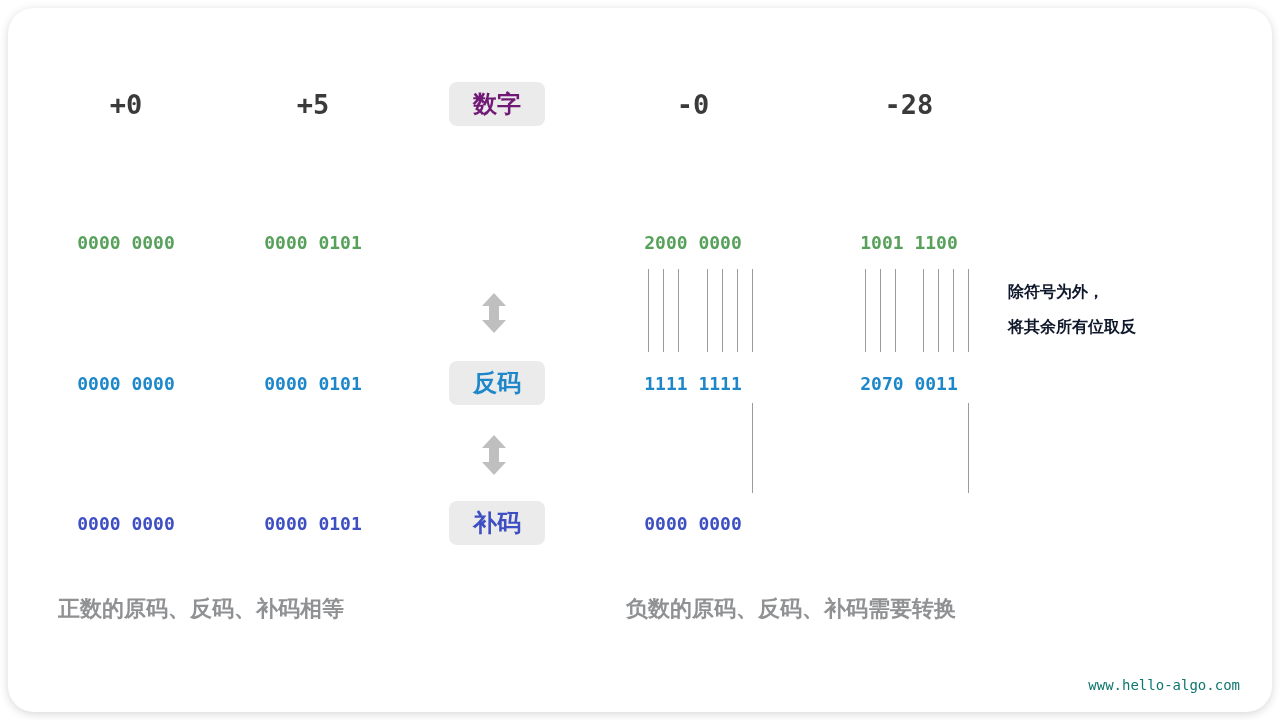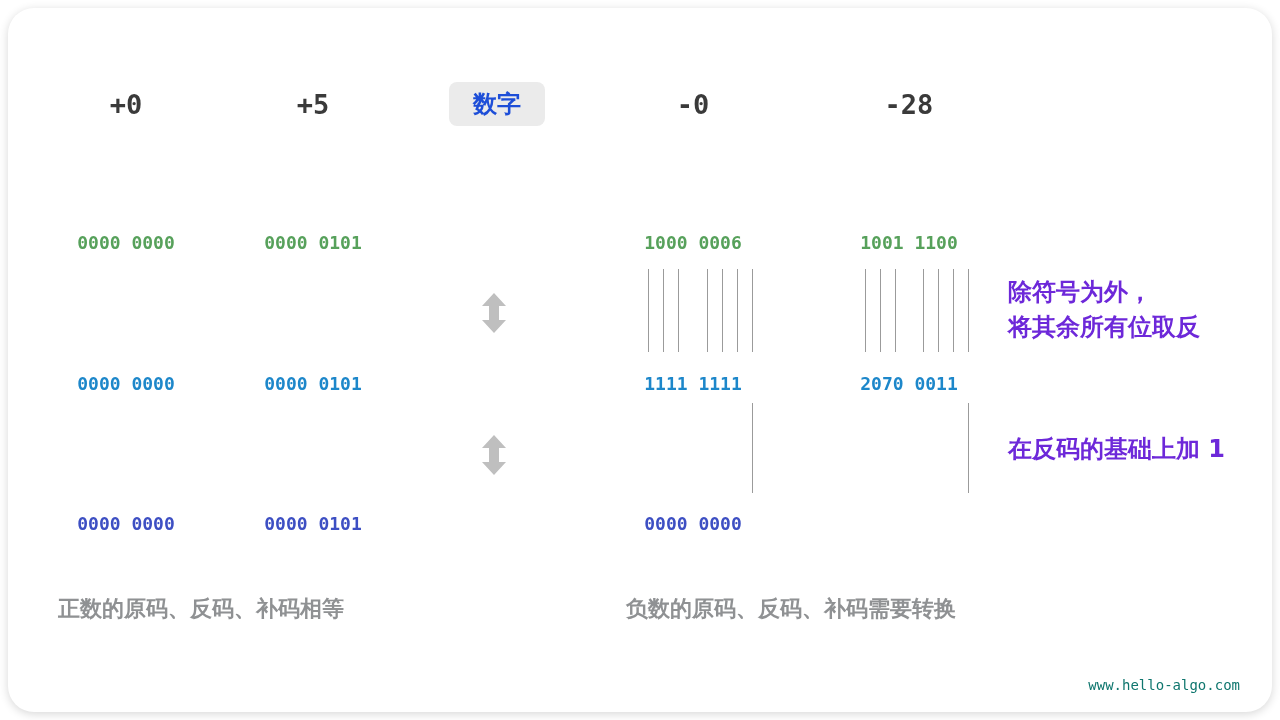--- a/index.html
+++ b/index.html
@@ -6,52 +6,52 @@
   .stage{position:relative;width:1280px;height:720px;background:#ffffff;overflow:hidden;
          font-family:"DejaVu Sans","Liberation Sans",sans-serif;}
   .card{position:absolute;left:8px;top:8px;width:1264px;height:704px;background:#ffffff;
         border-radius:26px;box-shadow:0 2px 10px rgba(0,0,0,0.16);}
   .abs{position:absolute;transform:translate(-50%,-50%);white-space:pre;}
   .mono{font-family:"DejaVu Sans Mono","Liberation Mono",monospace;}
   .hdr{font-size:27px;font-weight:bold;color:#3a3a3a;}
   .bin{font-size:18px;font-weight:bold;letter-spacing:0;}
   .tagbox{width:96px;height:44px;border-radius:8px;background:#ebebeb;display:flex;
           align-items:center;justify-content:center;font-size:24px;font-weight:bold;}
-  .dark{color:#1d4ed8;}
+  .dark{color:#701a75;}
   .green{color:#57a15b;}
   .blue{color:#1d87ca;}
   .indigo{color:#3d4fc3;}
   .c1{left:126px;}.c2{left:313px;}.cl{left:497px;}.c3{left:693px;}.c4{left:909px;}
   .rowh{top:104px;}.row0{top:242px;}.row1{top:383px;}.row2{top:523px;}
   .vline{position:absolute;width:1px;background:#9b9b9b;}
   .va{top:269px;height:83px;}
   .vb{top:403px;height:90px;}
   .arrow{position:absolute;transform:translate(-50%,-50%);line-height:0;}
-  .note{position:absolute;left:1008px;transform:translateY(-50%);font-size:24px;font-weight:bold;
-        color:#6d28d9;white-space:nowrap;}
+  .note{position:absolute;left:1008px;transform:translateY(-50%);font-size:16px;font-weight:bold;
+        color:#0f172a;white-space:nowrap;}
   .caption{position:absolute;transform:translateY(-50%);top:609px;font-size:22px;font-weight:bold;
            color:#8f9193;white-space:nowrap;}
   .watermark{position:absolute;right:40px;top:685px;transform:translateY(-50%);font-size:14px;
              color:#0f766e;font-family:"DejaVu Sans Mono","Liberation Mono",monospace;}
 </style>
 </head>
 <body>
 
 <div class="stage">
   <div class="card"></div>
 
   <div class="abs mono hdr c1 rowh">+0</div>
   <div class="abs mono hdr c2 rowh">+5</div>
   <div class="abs tagbox dark cl rowh">数字</div>
   <div class="abs mono hdr c3 rowh">-0</div>
   <div class="abs mono hdr c4 rowh">-28</div>
 
   <div class="abs mono bin green c1 row0">0000 0000</div>
   <div class="abs mono bin green c2 row0">0000 0101</div>
-  <div class="abs mono bin green c3 row0">1000 0006</div>
+  <div class="abs mono bin green c3 row0">2000 0000</div>
   <div class="abs mono bin green c4 row0">1001 1100</div>
 
   <div class="vline va" style="left:648px"></div>
   <div class="vline va" style="left:663px"></div>
   <div class="vline va" style="left:678px"></div>
   <div class="vline va" style="left:707px"></div>
   <div class="vline va" style="left:722px"></div>
   <div class="vline va" style="left:737px"></div>
   <div class="vline va" style="left:752px"></div>
   <div class="vline va" style="left:865px"></div>
@@ -66,35 +66,36 @@
     <svg width="24" height="40" viewBox="0 0 24 40">
       <polygon points="12,0 24,13 17,13 17,27 24,27 12,40 0,27 7,27 7,13 0,13" fill="#bfbfbf"></polygon>
     </svg>
   </div>
 
   <div class="note" style="top:292px">除符号为外，</div>
   <div class="note" style="top:327px">将其余所有位取反</div>
 
   <div class="abs mono bin blue c1 row1">0000 0000</div>
   <div class="abs mono bin blue c2 row1">0000 0101</div>
+  <div class="abs tagbox blue cl row1">反码</div>
   <div class="abs mono bin blue c3 row1">1111 1111</div>
   <div class="abs mono bin blue c4 row1">2070 0011</div>
 
   <div class="vline vb" style="left:752px"></div>
   <div class="vline vb" style="left:968px"></div>
 
   <div class="arrow" style="left:494px;top:455px">
     <svg width="24" height="40" viewBox="0 0 24 40">
       <polygon points="12,0 24,13 17,13 17,27 24,27 12,40 0,27 7,27 7,13 0,13" fill="#bfbfbf"></polygon>
     </svg>
   </div>
 
-  <div class="note" style="top:449px">在反码的基础上加 1</div>
 
   <div class="abs mono bin indigo c1 row2">0000 0000</div>
   <div class="abs mono bin indigo c2 row2">0000 0101</div>
+  <div class="abs tagbox indigo cl row2">补码</div>
   <div class="abs mono bin indigo c3 row2">0000 0000</div>
 
   <div class="caption" style="left:626px">负数的原码、反码、补码需要转换</div>
   <div class="caption" style="left:58px">正数的原码、反码、补码相等</div>
 
   <div class="watermark">www.hello-algo.com</div>
 </div>
 
 </body></html>

